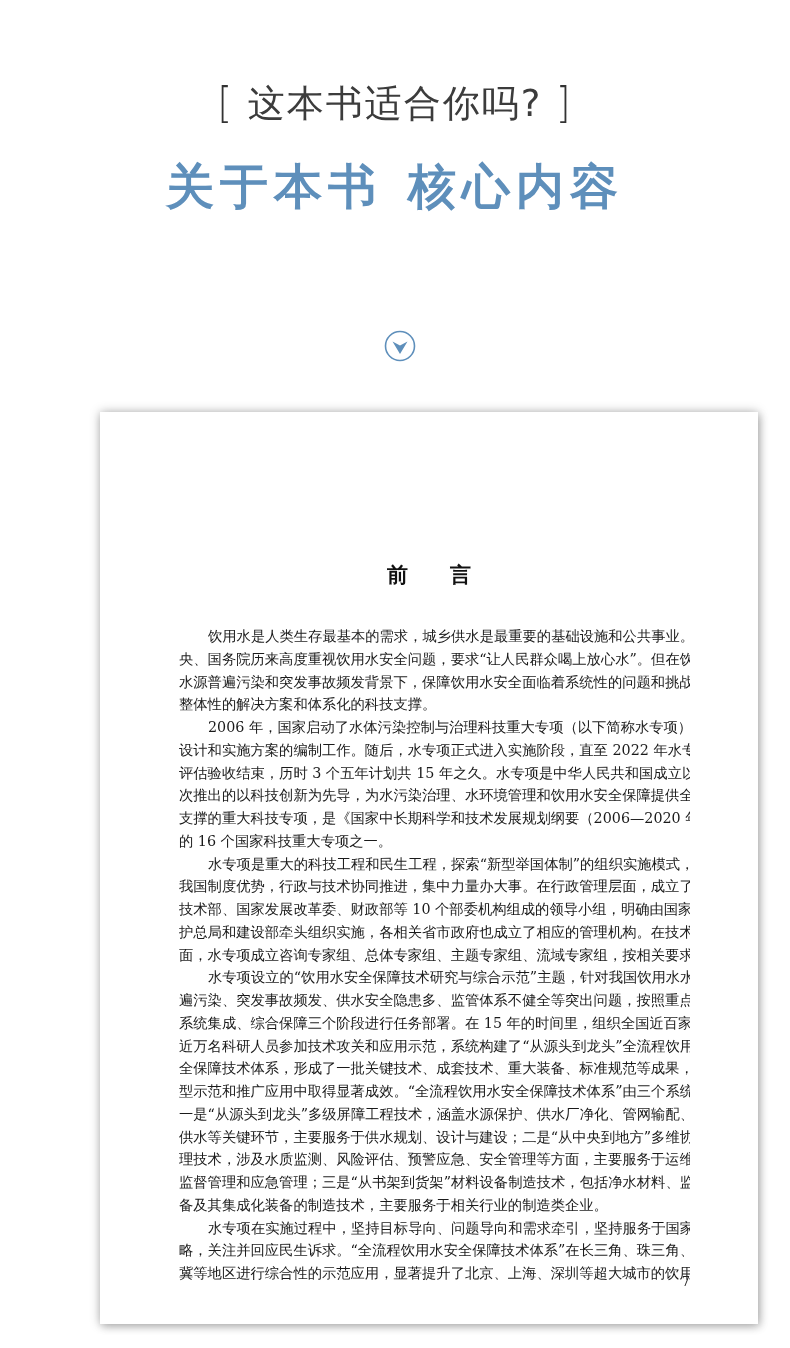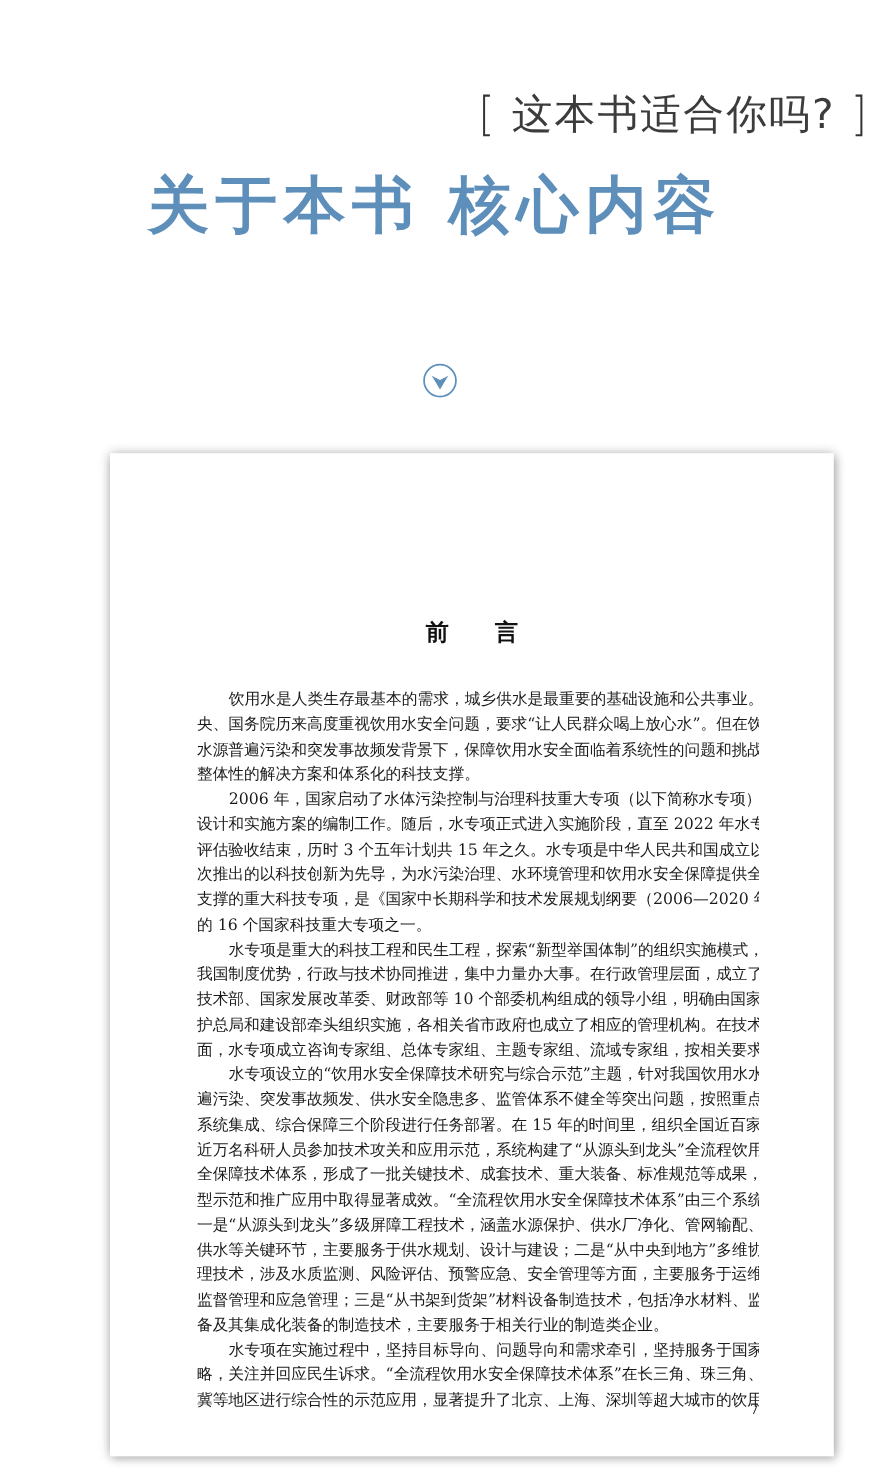--- a/index.html
+++ b/index.html
@@ -19,41 +19,41 @@
       left: 0;
       top: 0;
       width: 790px;
       height: 400px;
     }
     .kicker {
       position: absolute;
       top: 78px;
       left: 0;
       width: 790px;
-      text-align: right;
+      text-align: center;
       font-size: 37px;
       line-height: 52px;
       color: #3c3c3c;
       letter-spacing: 2px;
     }
     .kicker .bracket {
       display: inline-block;
       font-weight: 300;
       color: #333;
       transform: scaleY(1.15);
     }
     .main-title {
       position: absolute;
       top: 140px;
       left: 0;
       width: 790px;
       text-align: center;
       font-family: "DejaVu Serif", "Liberation Serif", serif;
       font-weight: bold;
-      font-size: 56px;
+      font-size: 48px;
       line-height: 92px;
       color: #5e8fbb;
       letter-spacing: 6px;
     }
     .main-title .gap {
       display: inline-block;
       width: 26px;
     }
     .subtitle {
       position: absolute;

